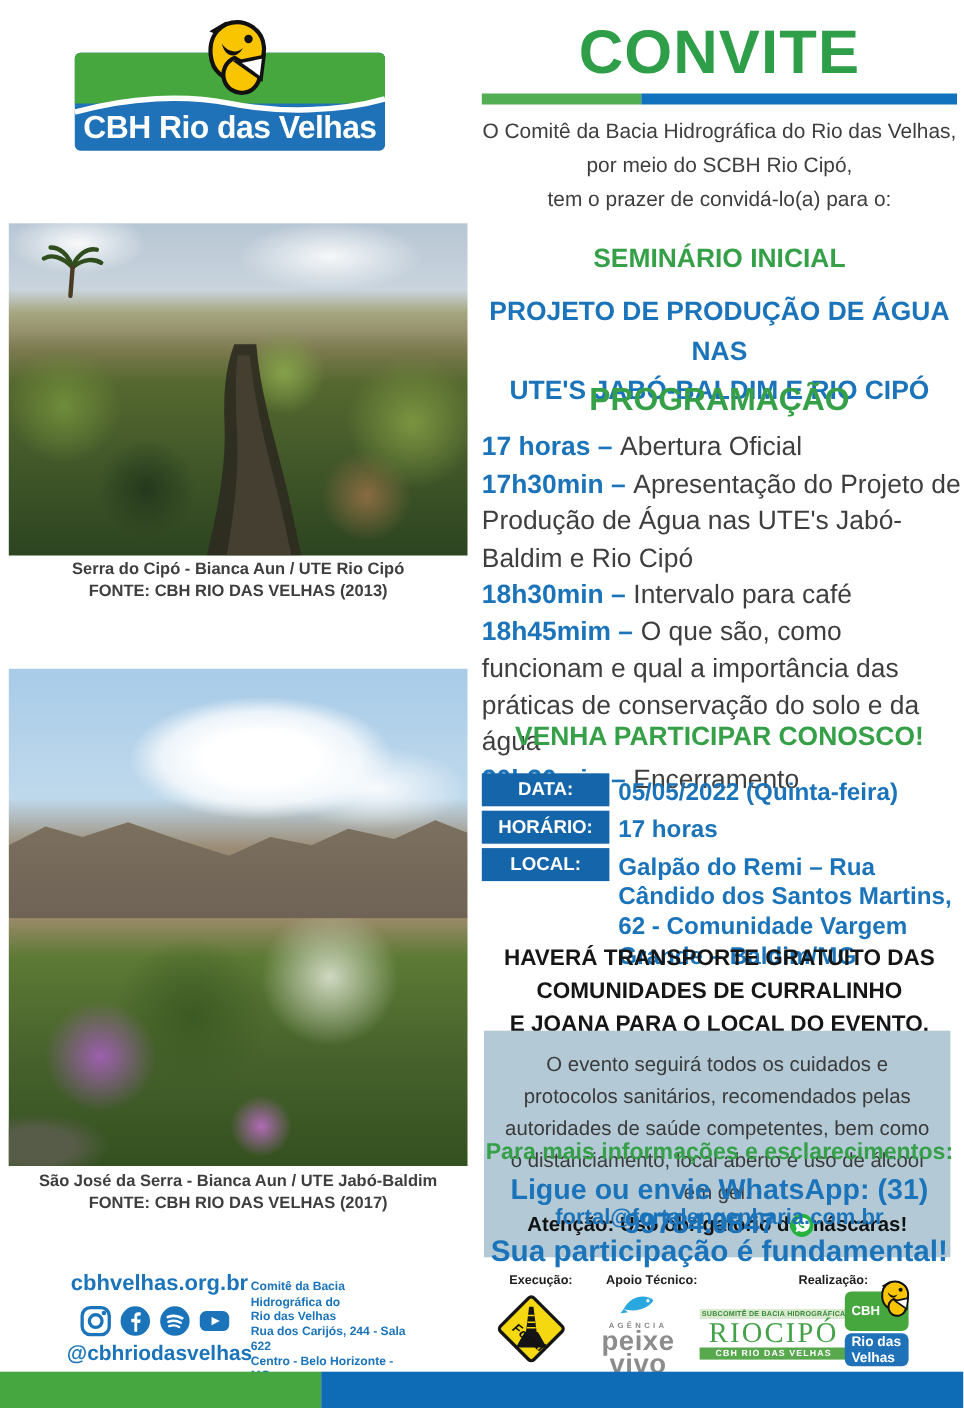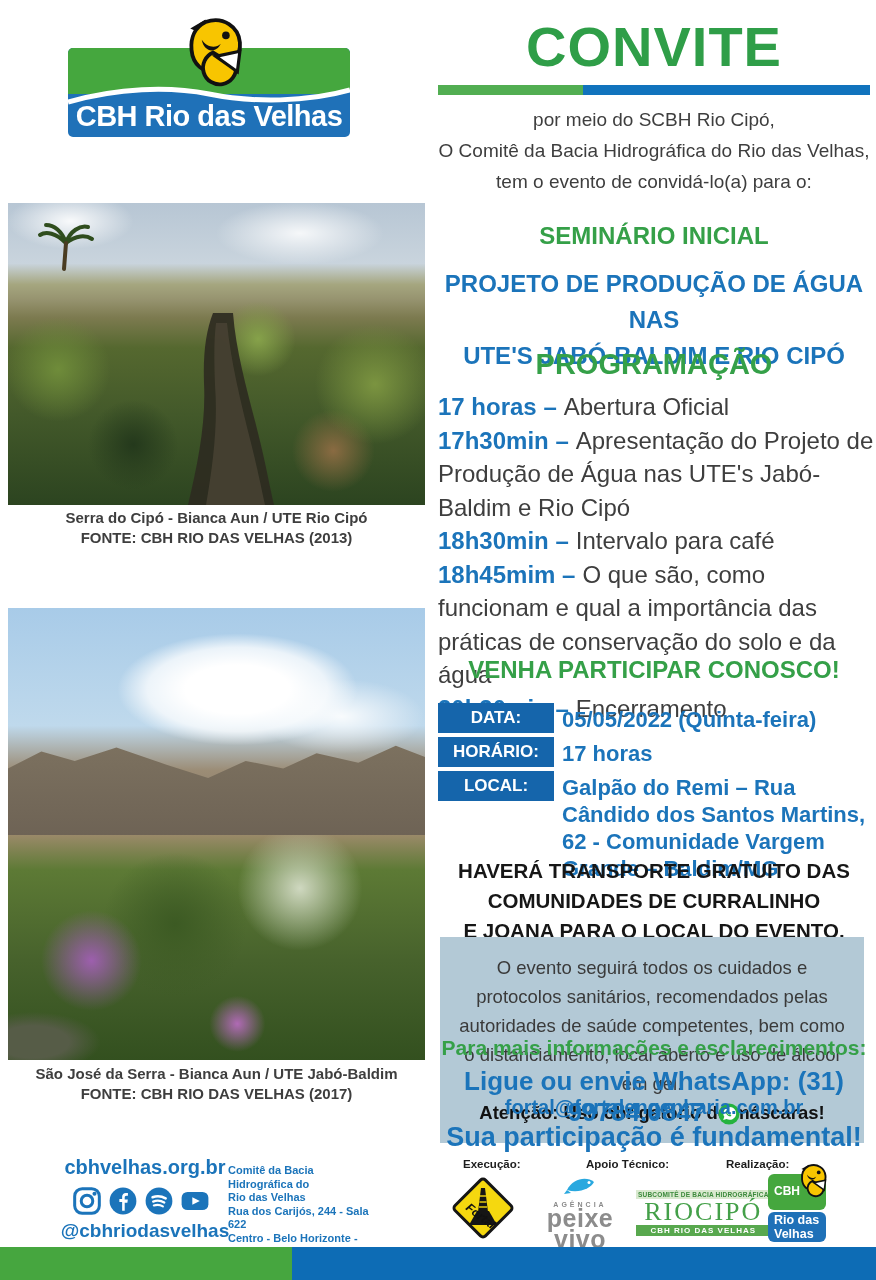--- a/index.html
+++ b/index.html
@@ -75,21 +75,21 @@
   .protocol{position:absolute;left:2px;top:937px;width:424px;background:var(--proto-bg);padding:16px 12px;text-align:center;color:#3a3a3a;font-size:18.5px;line-height:29px;}
   .protocol .b{font-weight:800;color:#111;}
   .c-head{position:absolute;left:0;top:1036px;width:432px;text-align:center;color:var(--green);font-weight:800;font-size:21px;}
   .c-wa{position:absolute;left:0;top:1066px;width:432px;text-align:center;color:var(--blue);font-weight:800;font-size:26px;cursor:pointer;}
   .c-wa svg{vertical-align:-4px;margin-left:6px;}
   .c-mail{position:absolute;left:0;top:1096px;width:432px;text-align:center;color:var(--blue);font-weight:800;font-size:20px;cursor:pointer;}
   .c-close{position:absolute;left:0;top:1122px;width:432px;text-align:center;color:var(--blue);font-weight:800;font-size:27px;}
 
   
   .flabel{position:absolute;color:#1d1d1d;font-weight:800;font-size:11.5px;top:1158px;}
-  .lab-exec{left:25px;} .lab-apoio{left:113px;margin-left:35px;} .lab-real{left:288px;}
+  .lab-exec{left:25px;} .lab-apoio{left:113px;} .lab-real{left:288px;}
   .fortal{position:absolute;left:13px;top:1176px;width:64px;height:64px;}
   .fortal .diamond{position:absolute;left:9px;top:9px;width:46px;height:46px;background:#f5d80f;border:3px solid #151515;border-radius:5px;transform:rotate(45deg);}
   .fortal svg{position:absolute;left:0;top:0;}
   .fortal .ftxt{position:absolute;left:13px;top:33px;font-style:italic;font-weight:900;font-size:12px;color:#111;transform:rotate(38deg);}
   .peixe{position:absolute;left:96px;top:1174px;width:92px;text-align:center;color:#8c8c8c;}
   .peixe .ag{font-size:7px;letter-spacing:3px;font-weight:700;color:#8a8a8a;margin-top:1px;}
   .peixe .nm{font-size:25px;font-weight:800;line-height:21px;letter-spacing:.5px;}
   .peixe .tg{font-size:6.5px;color:#9a9a9a;margin-top:3px;}
   .riocipo{position:absolute;left:196px;top:1190px;width:136px;display:flex;align-items:center;gap:2px;}
   .rc-txt{text-align:center;width:100%;}
@@ -192,23 +192,23 @@
   </div>
 
   <div class="rcol">
     <div class="convite">CONVITE</div>
     <div class="bar">
       <div class="g"></div>
       <div class="b"></div>
     </div>
 
     <div class="intro">
+      <div>O Comitê da Bacia Hidrográfica do Rio das Velhas,</div>
       <div>por meio do SCBH Rio Cipó,</div>
-      <div>O Comitê da Bacia Hidrográfica do Rio das Velhas,</div>
-      <div>tem o evento de convidá-lo(a) para o:</div>
+      <div>tem o prazer de convidá-lo(a) para o:</div>
     </div>
 
     <div class="h-sem">SEMINÁRIO INICIAL</div>
     <div class="h-proj">
       <div>PROJETO DE PRODUÇÃO DE ÁGUA NAS</div>
       <div>UTE'S JABÓ-BALDIM E RIO CIPÓ</div>
     </div>
     <div class="h-prog">PROGRAMAÇÃO</div>
 
     <div class="sched">

